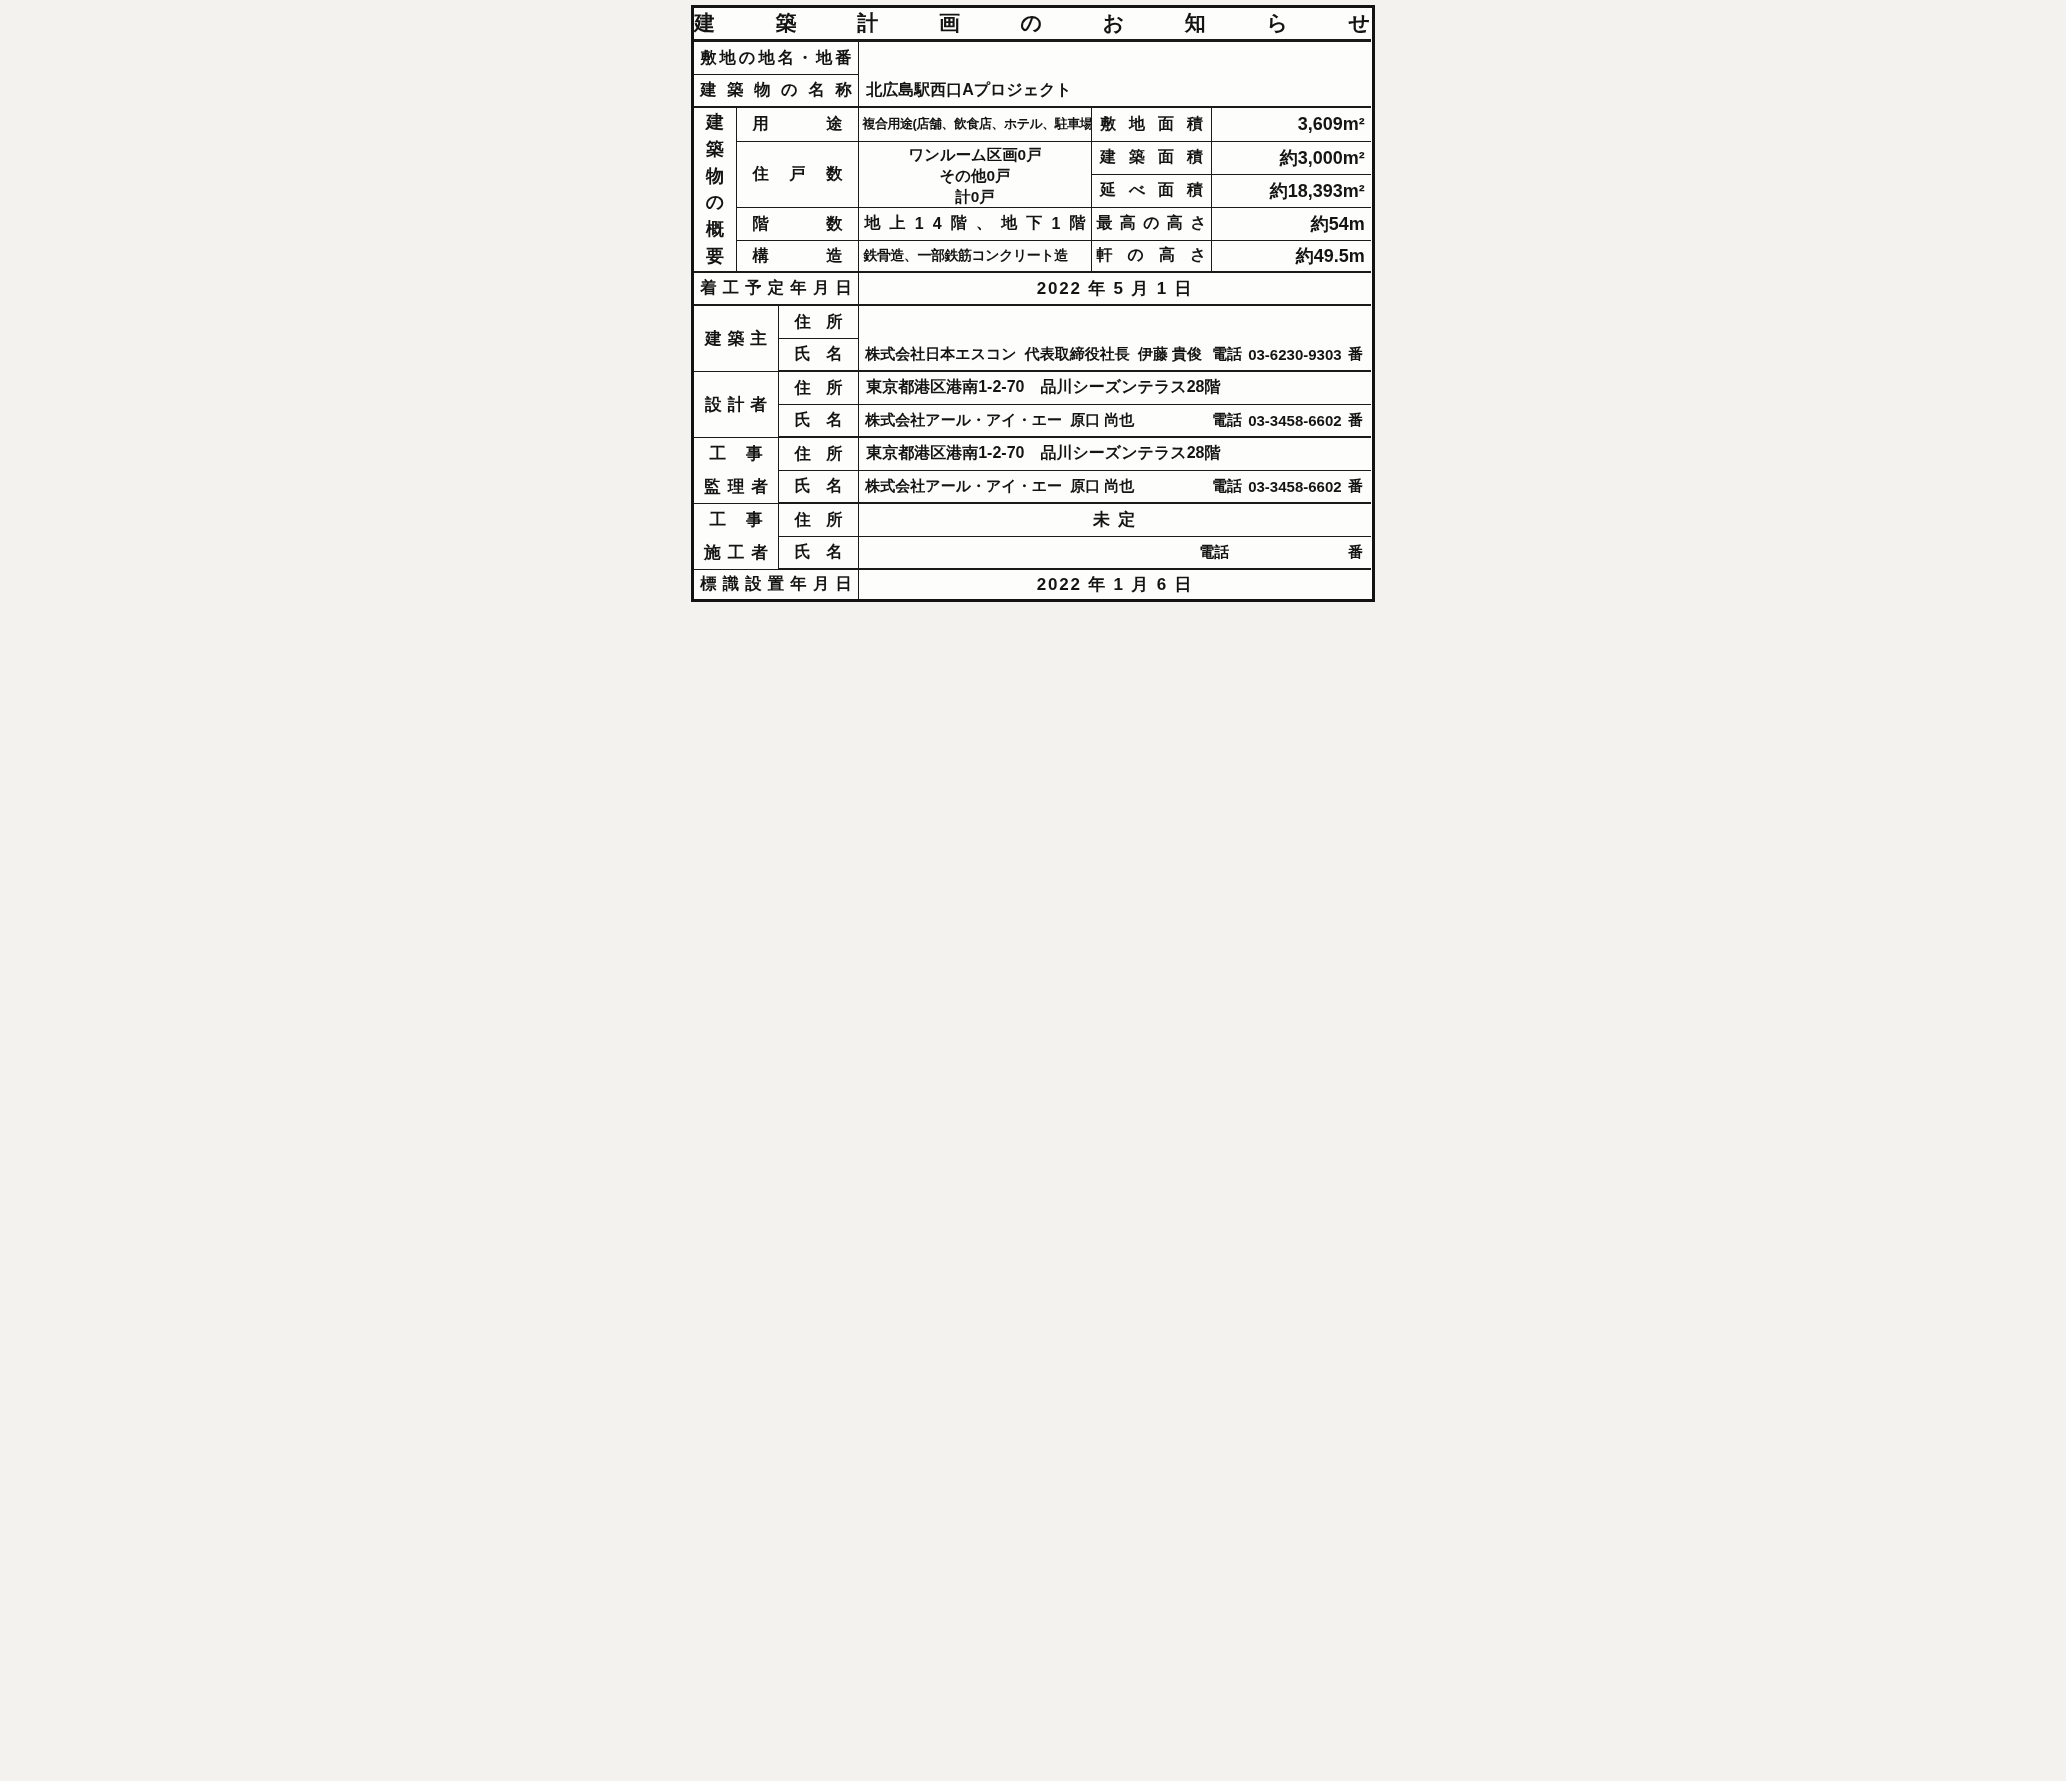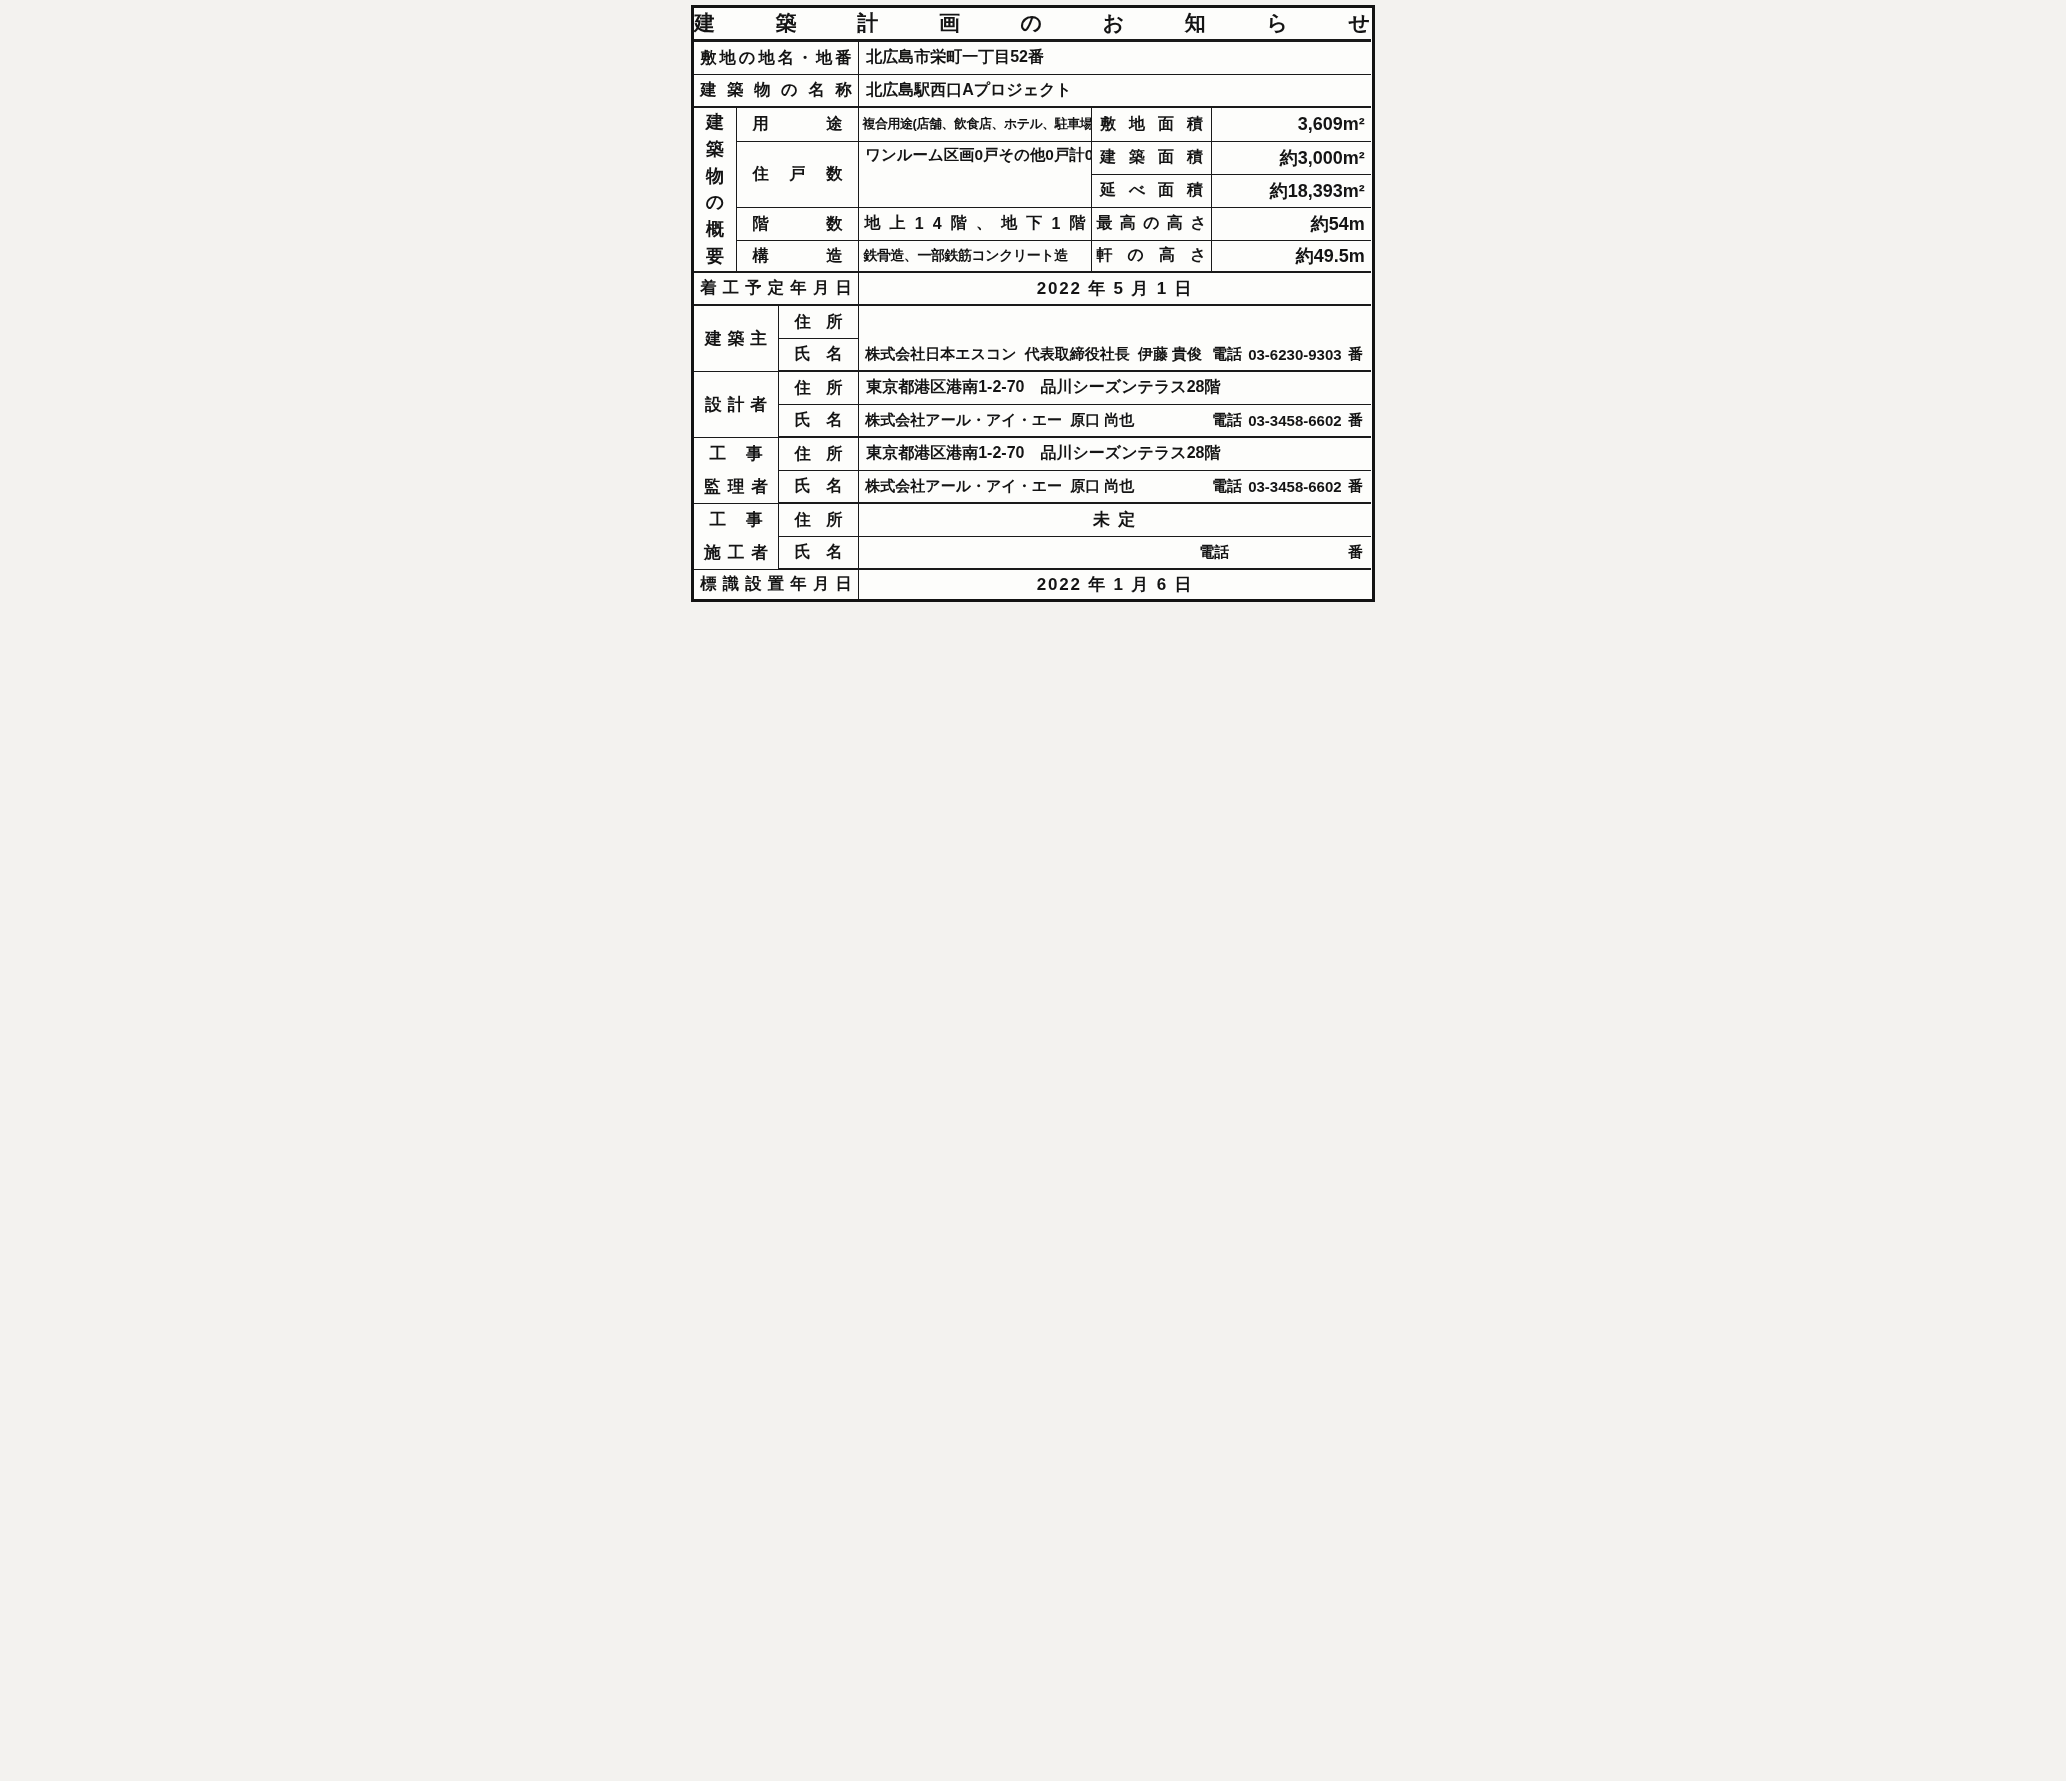--- a/index.html
+++ b/index.html
@@ -51,21 +51,21 @@
   .val{padding:0 7.2px;font-size:16px;}
   .val-cond{font-size:13px;letter-spacing:-0.5px;padding:0 3.6px;}
   .val-cond2{font-size:14px;letter-spacing:-0.5px;padding:0 4.5px;text-align:right;}
   .val-num{justify-content:flex-end;font-size:18px;padding:0 6.3px;}
   .val-center{justify-content:center;font-size:17px;letter-spacing:1.8px;}
   .val-spread{padding:0 5.4px;font-size:16px;}
   
   .spread{display:flex;justify-content:space-between;align-items:center;flex:1;min-width:0;}
   .spread-v{display:flex;flex-direction:column;justify-content:space-evenly;align-items:center;flex:1;height:100%;font-size:18px;}
   
-  .units{flex-direction:row;align-items:flex-start;padding:3.6px 6.3px;font-size:15.4px;}
+  .units{flex-direction:column;align-items:center;padding:3.6px 6.3px;font-size:15.4px;}
   .uline{flex:1;display:flex;justify-content:space-between;align-items:center;}
   .uname{display:block;}
   .uname-spread{width:56%;display:flex;justify-content:space-between;}
   .uname-center{width:56%;display:flex;justify-content:center;}
   
   .nameline{padding:0 6.3px;gap:8.1px;font-size:15px;}
   .exec{font-size:15px;flex:0 0 auto;}
   .tel{margin-left:auto;display:flex;align-items:center;gap:6.3px;padding-right:1.8px;}
   .tel .tel-space{display:inline-block;min-width:106px;}
 </style>
@@ -93,21 +93,20 @@
         <span>敷</span>
         <span>地</span>
         <span>の</span>
         <span>地</span>
         <span>名</span>
         <span>・</span>
         <span>地</span>
         <span>番</span>
       </div>
   </div>
-  <div class="cell noR val" style="grid-area:2/4/3/7">北広島市栄町一丁目52番</div>
 
   <div class="cell lab lab-wide thick" style="grid-area:3/1/4/4">
     <div class="spread">
         <span>建</span>
         <span>築</span>
         <span>物</span>
         <span>の</span>
         <span>名</span>
         <span>称</span>
       </div>

